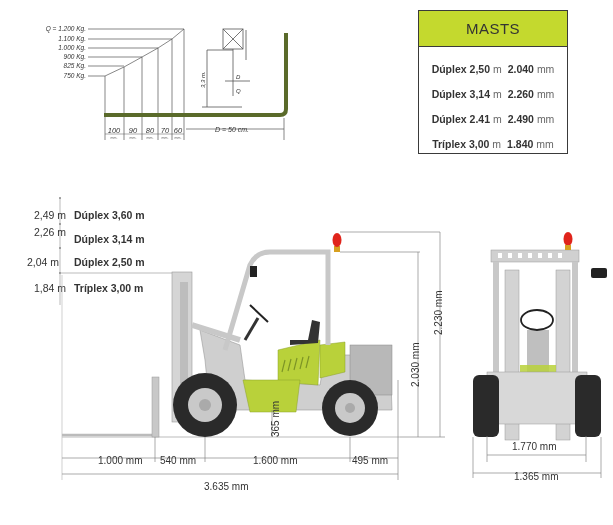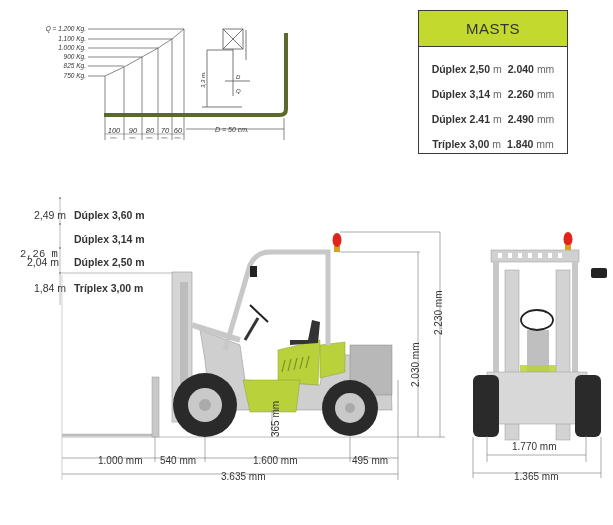--- a/index.html
+++ b/index.html
@@ -127,21 +127,21 @@
     <line x1="60" y1="3" x2="60" y2="110" stroke="#aaa" stroke-width="0.8"></line>
     <circle cx="60" cy="3" r="1" fill="#888"></circle>
     <circle cx="60" cy="29" r="1" fill="#888"></circle>
     <circle cx="60" cy="53" r="1" fill="#888"></circle>
     <circle cx="60" cy="78" r="1" fill="#888"></circle>
     <line x1="60" y1="78" x2="175" y2="78" stroke="#aaa" stroke-width="0.8"></line>
   </svg>
 </div>
 <div class="abs hlabel hval" style="top:209px;text-align:right;width:46px;">2,49 m</div>
 <div class="abs hlabel hname" style="top:209px;">Dúplex 3,60 m</div>
-<div class="abs hlabel hval" style="top:248px;width:46px;font-family:Liberation Mono, monospace;">2,26 m</div>
+<div class="abs hlabel hval" style="top:226px;text-align:right;width:46px;">2,26 m</div>
 <div class="abs hlabel hname" style="top:233px;">Dúplex 3,14 m</div>
 <div class="abs hlabel hval" style="top:256px;text-align:center;width:46px;">2,04 m</div>
 <div class="abs hlabel hname" style="top:256px;">Dúplex 2,50 m</div>
 <div class="abs hlabel hval" style="top:282px;text-align:right;width:46px;">1,84 m</div>
 <div class="abs hlabel hname" style="top:282px;">Tríplex 3,00 m</div>
 
 <div class="abs" style="left:0;top:220px;width:470px;height:265px;">
   <svg width="470" height="265" viewBox="0 220 470 265">
 
     <line x1="62" y1="437" x2="400" y2="437" stroke="#aaa" stroke-width="0.8"></line>
@@ -212,21 +212,21 @@
   </svg>
 </div>
 
 <div class="abs dim" style="left:433px;top:335px;transform:rotate(-90deg);transform-origin:left top;">2.230 mm</div>
 <div class="abs dim" style="left:410px;top:387px;transform:rotate(-90deg);transform-origin:left top;">2.030 mm</div>
 <div class="abs dim" style="left:270px;top:437px;transform:rotate(-90deg);transform-origin:left top;">365 mm</div>
 <div class="abs dim" style="left:86px;top:455px;margin-left:12px;">1.000 mm</div>
 <div class="abs dim" style="left:160px;top:455px;">540 mm</div>
 <div class="abs dim" style="left:253px;top:455px;">1.600 mm</div>
 <div class="abs dim" style="left:352px;top:455px;">495 mm</div>
-<div class="abs dim" style="left:204px;top:471px;margin-left:17px;">3.635 mm</div>
+<div class="abs dim" style="left:204px;top:481px;">3.635 mm</div>
 
 <div class="abs" style="left:465px;top:225px;width:148px;height:260px;">
   <svg width="148" height="260" viewBox="465 225 148 260">
 
     <rect x="491" y="250" width="88" height="12" fill="#d0d0d0" stroke="#999" stroke-width="0.5"></rect>
     <g fill="#fff">
       <rect x="498" y="253" width="4" height="5"></rect>
         <rect x="508" y="253" width="4" height="5"></rect>
       <rect x="518" y="253" width="4" height="5"></rect>
         <rect x="528" y="253" width="4" height="5"></rect>

